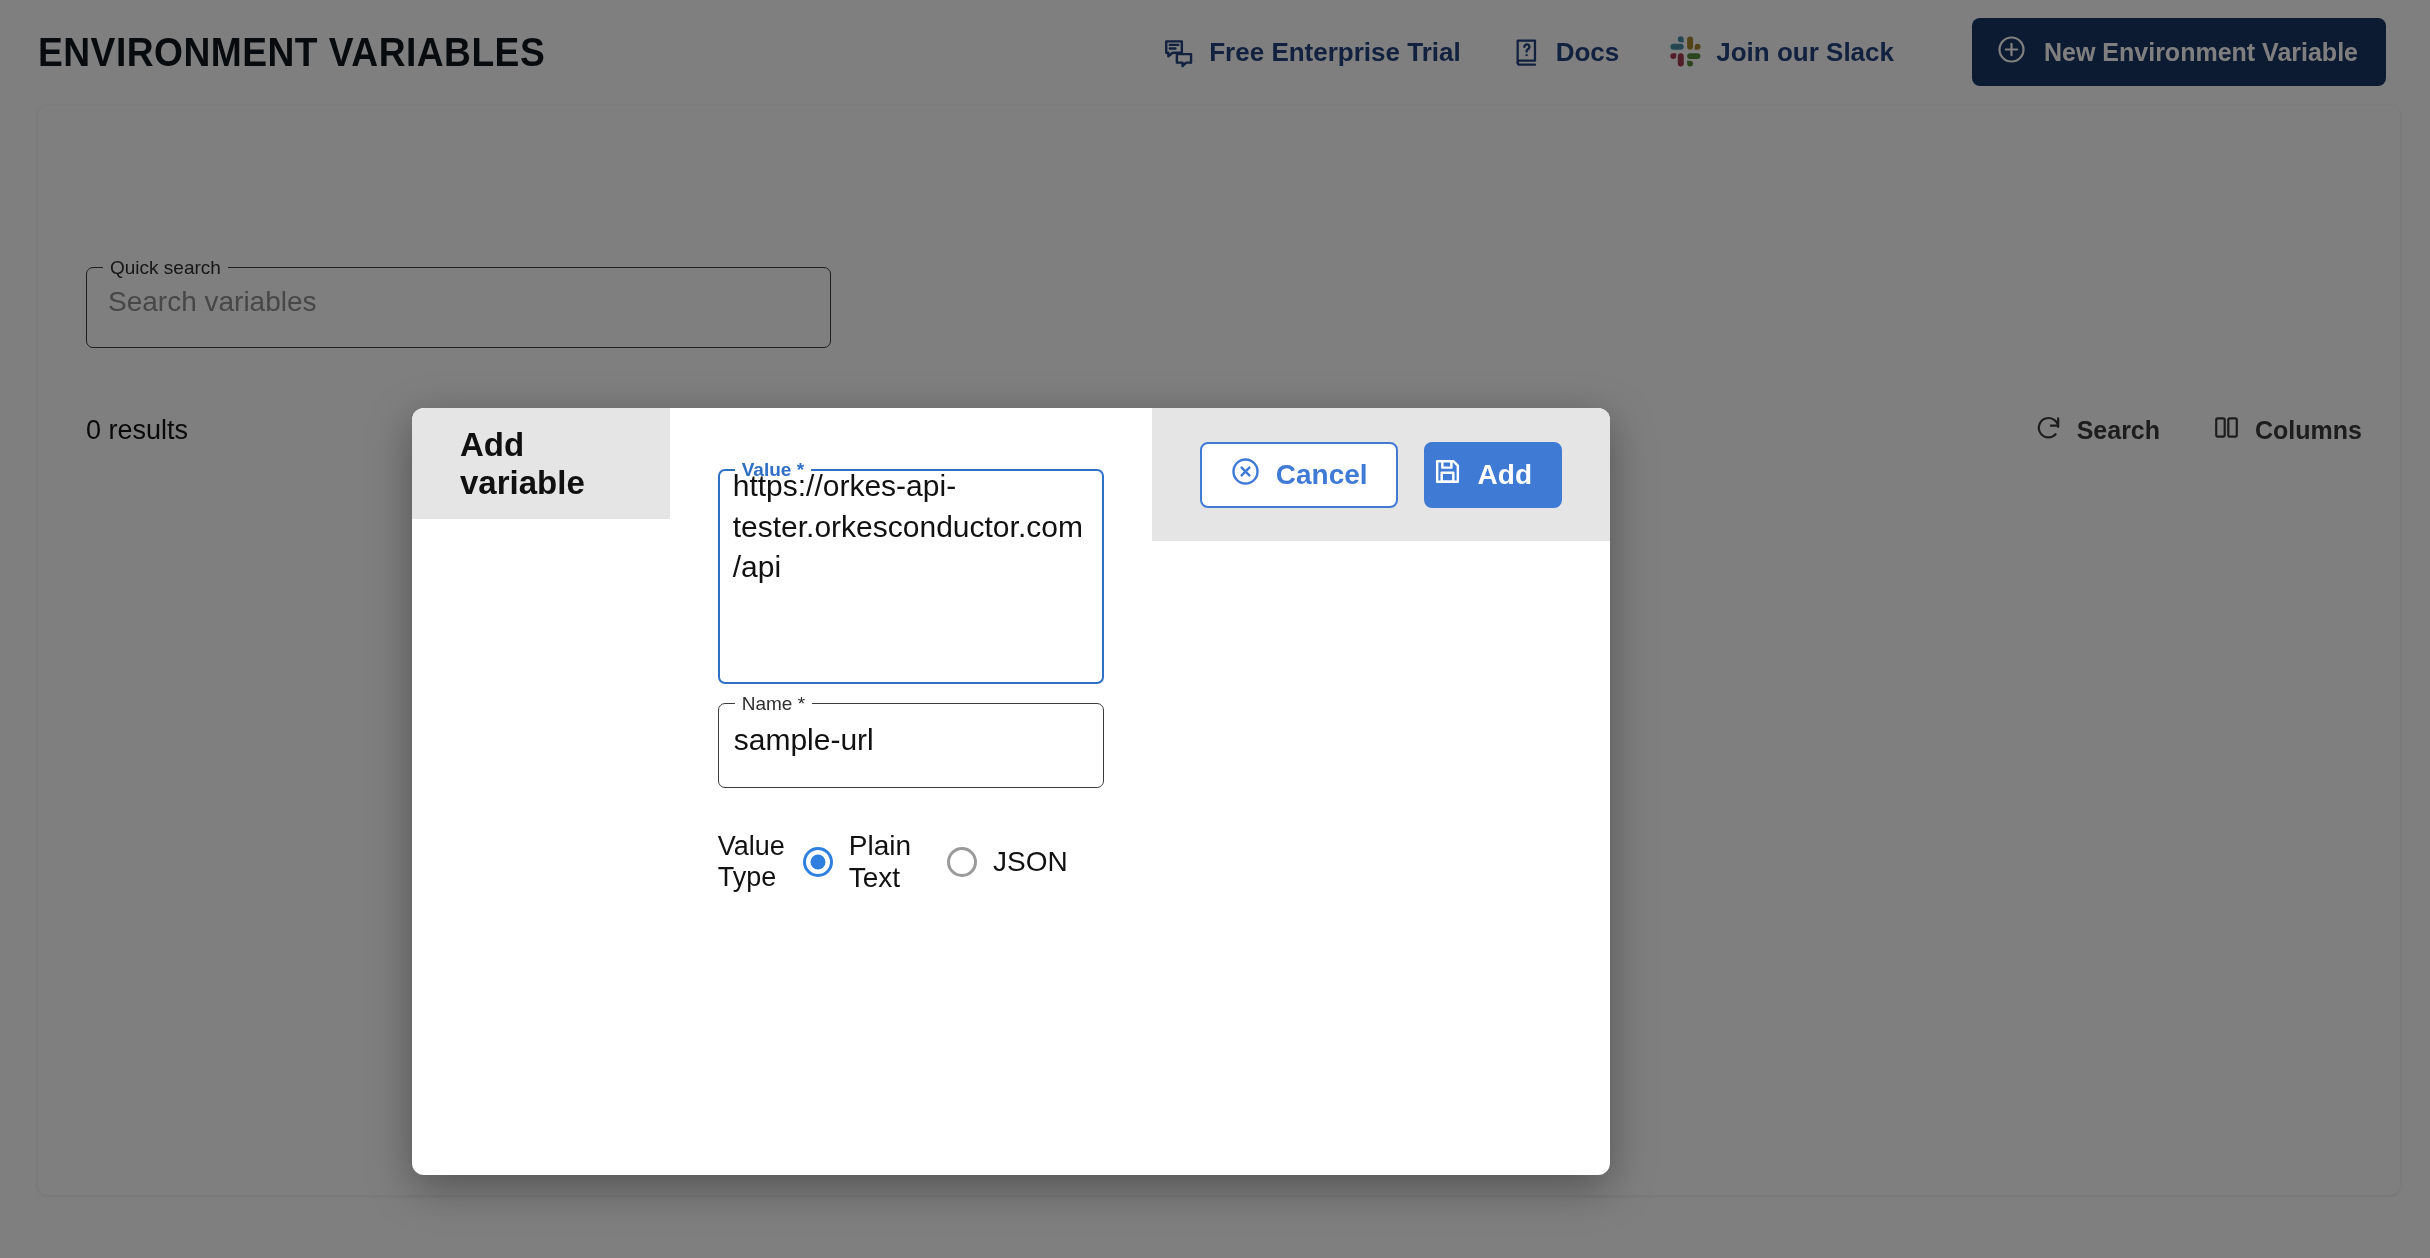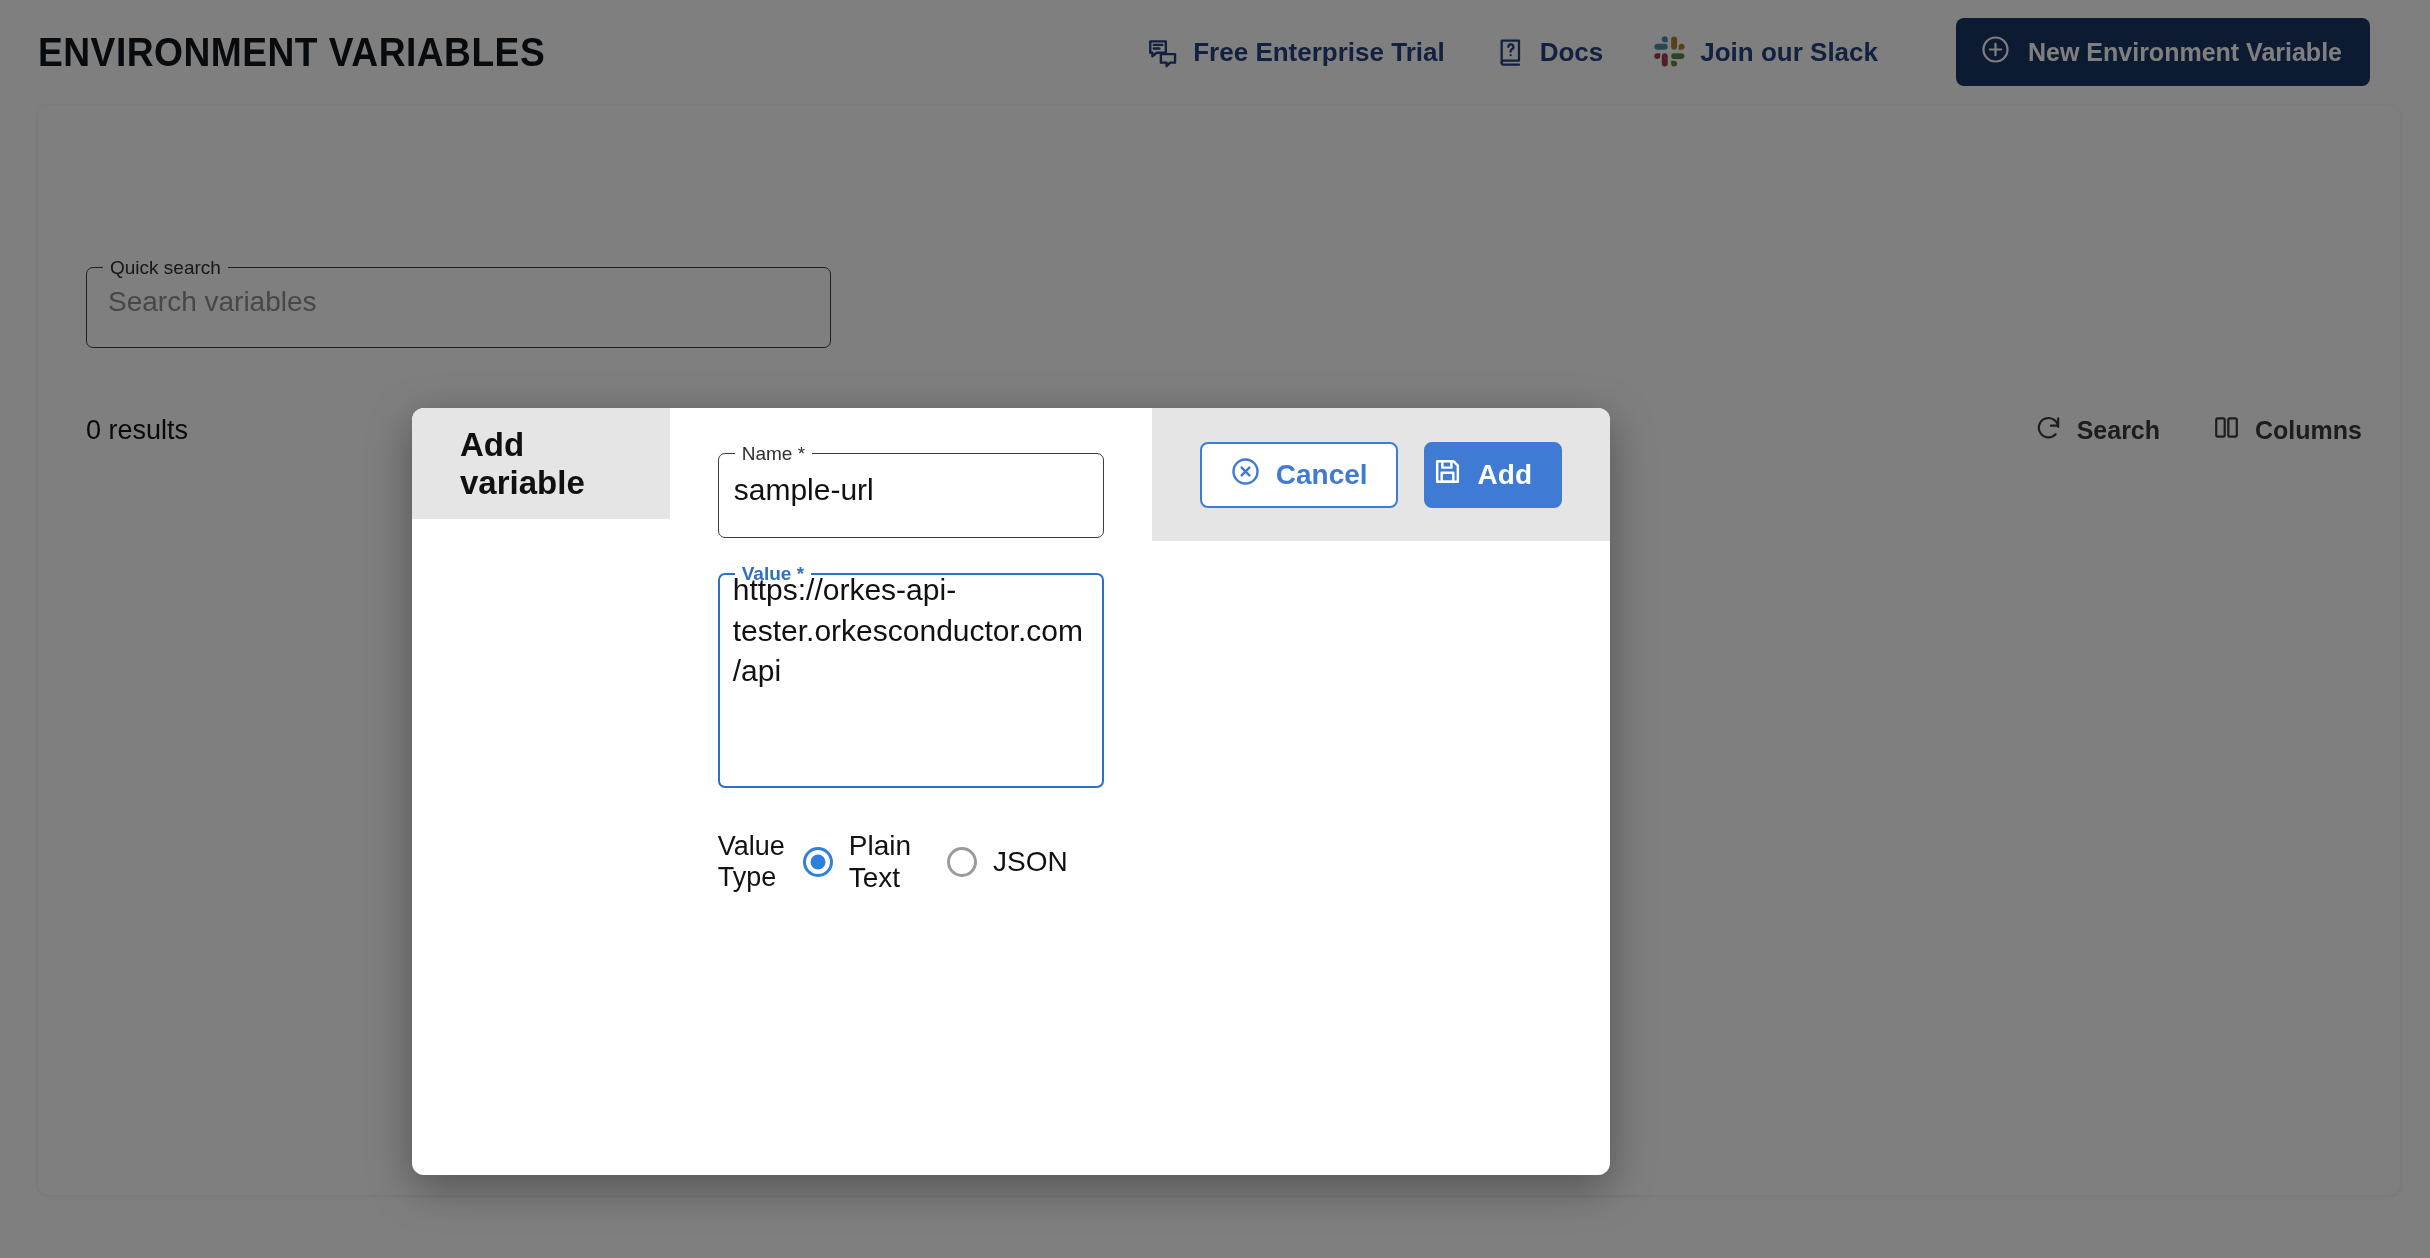--- a/index.html
+++ b/index.html
@@ -23,21 +23,21 @@
     background: #ffffff;
   }
 
   .app-header {
     position: absolute;
     left: 0; top: 0;
     width: 2430px;
     height: 104px;
     display: flex;
     align-items: center;
-    padding: 0 60px 0 38px;
+    padding: 0 44px 0 38px;
   }
 
   .page-title {
     font-size: 40px;
     font-weight: 700;
     letter-spacing: 0.5px;
     color: #11161d;
     font-stretch: condensed;
     transform: scaleX(0.93);
     transform-origin: left center;
@@ -395,31 +395,31 @@
 
 <div class="modal">
 
   <div class="modal-header">
     <div class="modal-title">Add variable</div>
   </div>
 
   <div class="modal-body">
 
     <div style="position:relative;">
+      <fieldset class="outlined value-field">
+        <legend>Value *</legend>
+      </fieldset>
+      <textarea class="value-input" style="">https://orkes-api-tester.orkesconductor.com/api</textarea>
+    </div>
+
+    <div style="position:relative;">
       <fieldset class="outlined name-field">
         <legend>Name *</legend>
       </fieldset>
       <input class="name-input" type="text" value="sample-url" style="">
-    </div>
-
-    <div style="position:relative;">
-      <fieldset class="outlined value-field">
-        <legend>Value *</legend>
-      </fieldset>
-      <textarea class="value-input" style="">https://orkes-api-tester.orkesconductor.com/api</textarea>
     </div>
 
     <div class="value-type-row">
       <span class="value-type-label">Value Type</span>
 
       <label class="radio-option selected">
         <span class="radio-mark"></span>
         <span class="radio-label">Plain Text</span>
       </label>
 

